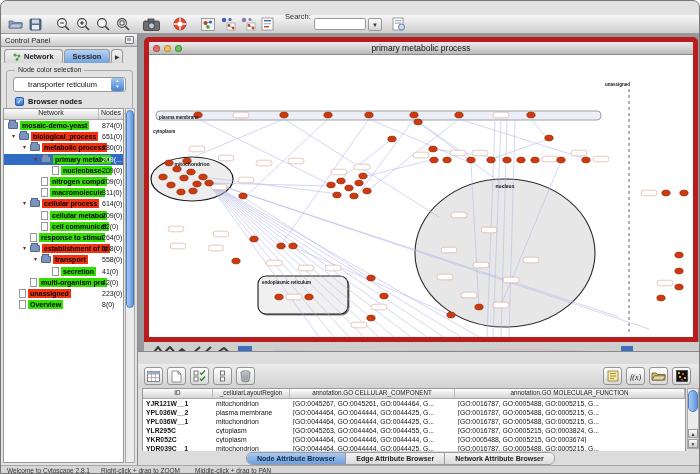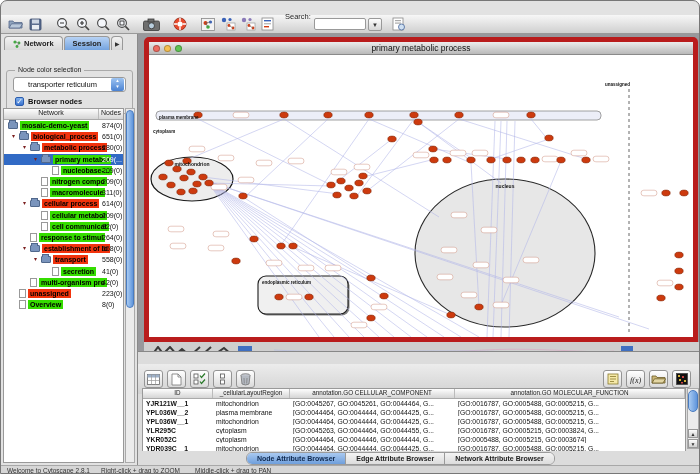--- a/index.html
+++ b/index.html
@@ -75,21 +75,21 @@
   #frame{position:absolute;left:6px;top:3px;width:554px;height:305px;border:5px solid #b91c1c;
     border-radius:5px 5px 0 0;background:#fff;}
   #frame-titlebar{height:13px;background:linear-gradient(#ececec,#b9b9b9);border-bottom:1px solid #8a8a8a;position:relative;}
   #frame-titlebar .lights{left:4px;top:3px;gap:4px;}
   #frame-titlebar .light{width:7px;height:7px;}
   #frame-title{position:absolute;left:0;right:0;top:1px;text-align:center;font-size:8.5px;color:#111;}
   #net-canvas{position:relative;width:544px;height:282px;background:#fff;overflow:hidden;}
   #behind-strip{position:absolute;left:6px;top:308px;width:557px;height:10px;background:#cfcfcf;}
   
   #data-panel{position:absolute;left:137px;top:350px;width:563px;height:100px;background:#dcdcdc;border-top:1px solid #888;}
-  #dp-toolbar{position:absolute;left:0;top:12px;width:100%;height:24px;display:flex;align-items:center;padding:15px 6px;
+  #dp-toolbar{position:absolute;left:0;top:12px;width:100%;height:24px;display:flex;align-items:center;padding:9px 6px;
     background:linear-gradient(#ececec,#d2d2d2);text-align:right;}
   .dbtn{width:19px;height:18px;margin-right:4px;background:linear-gradient(#ffffff,#dadada);
     border:1px solid #949494;border-radius:3px;display:flex;align-items:center;justify-content:center;}
   .dp-right{margin-left:auto;display:flex;}
   
   #dp-table{position:absolute;left:4px;top:36px;width:544px;bottom:0;background:#fff;border:1px solid #999;border-bottom:none;}
   #dp-thead{display:flex;height:10px;background:linear-gradient(#fdfdfd,#d5d5d5);border-bottom:1px solid #aaa;
     font-size:6.3px;color:#222;text-align:center;}
   .th{border-right:1px solid #bbb;overflow:hidden;white-space:nowrap;}
   .col0{width:70px;}.col1{width:77px;}.col2{width:165px;}.col3{width:230px;}
@@ -226,20 +226,24 @@
       <svg width="13" height="14">
           <rect x="1" y="1" width="10" height="12" fill="#fff" stroke="#888" stroke-width="0.8"></rect>
           <rect x="3" y="3" width="6" height="1.2" fill="#aaa"></rect>
           <rect x="3" y="5.5" width="6" height="1.2" fill="#aaa"></rect>
           <circle cx="9.5" cy="10" r="3" fill="#cfe0f2" stroke="#46649a" stroke-width="0.8"></circle>
         </svg>
     </div>
   </div>
 
   <div id="control-panel">
+    <div class="panel-head">
+      <span>Control Panel</span>
+      <div class="float-ico"></div>
+    </div>
     <div id="cp-tabs">
       <div class="cp-tab plain">
         <svg width="8" height="8">
             <circle cx="2" cy="2" r="1.6" fill="#3fae3f"></circle>
             <circle cx="6" cy="3" r="1.4" fill="#3fae3f"></circle>
             <circle cx="4" cy="6.5" r="1.4" fill="#3fae3f"></circle>
             <line x1="2" y1="2" x2="6" y2="3" stroke="#777" stroke-width="0.6"></line>
             <line x1="6" y1="3" x2="4" y2="6.5" stroke="#777" stroke-width="0.6"></line>
           </svg>
         <span>Network</span>

